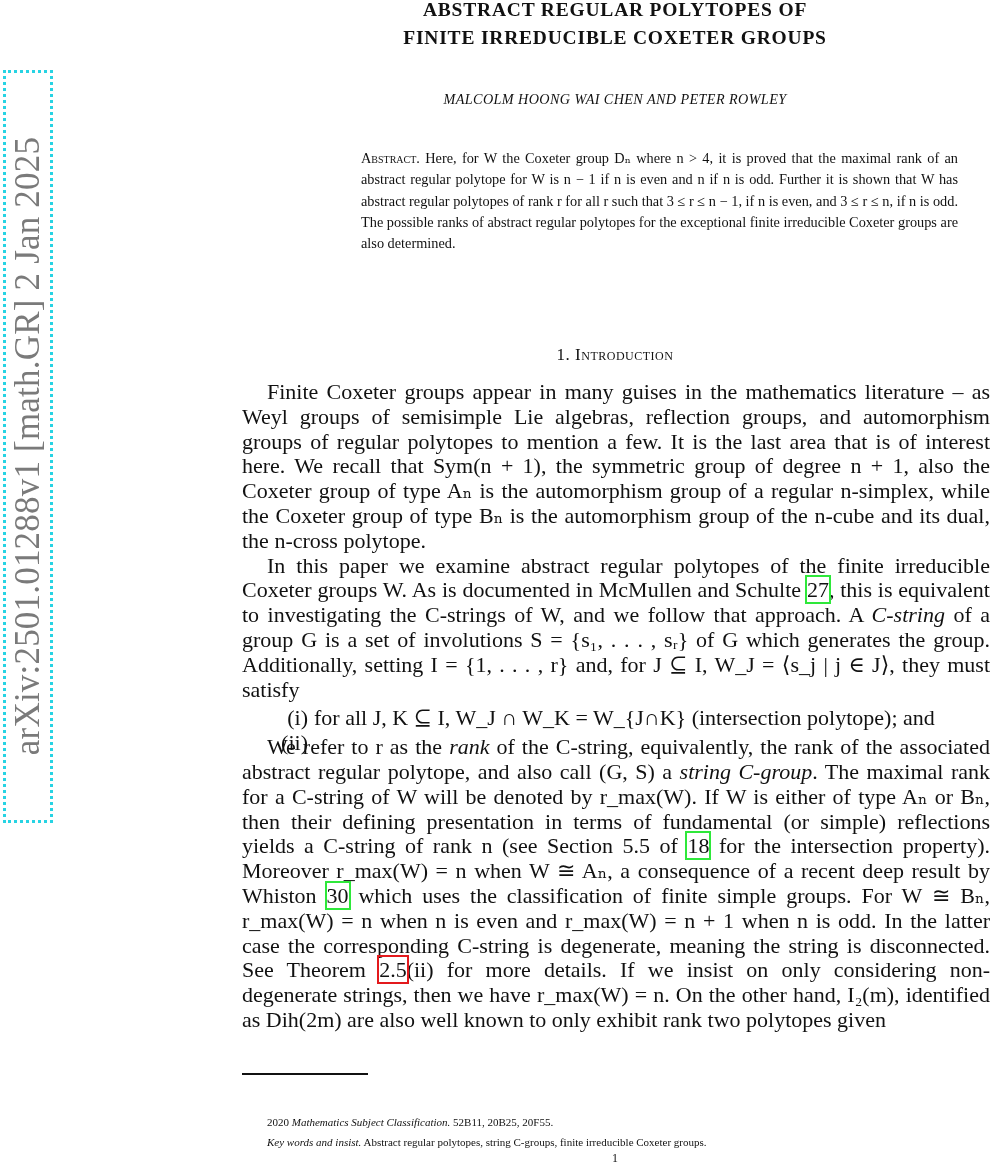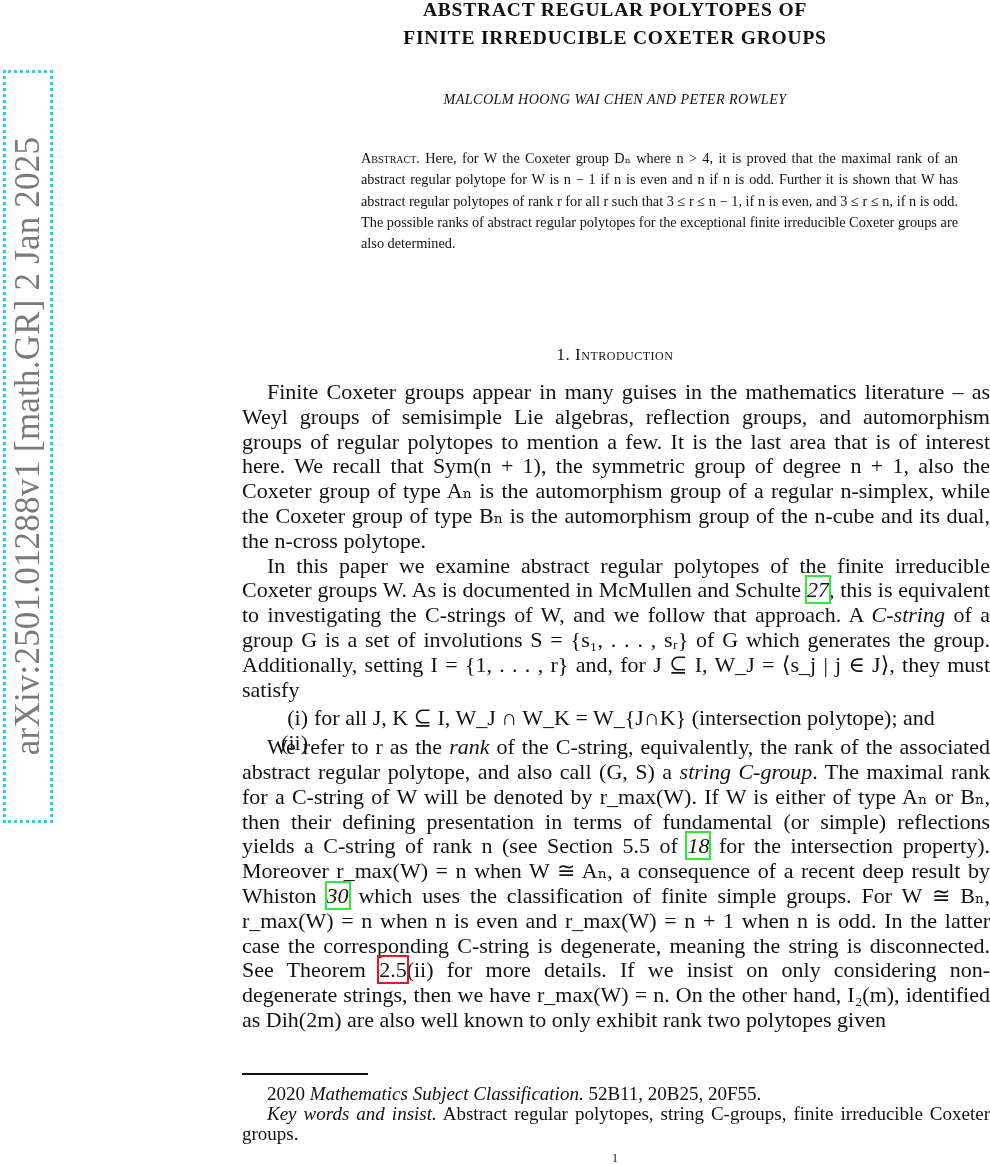--- a/index.html
+++ b/index.html
@@ -38,28 +38,28 @@
   }
   .body {
     position: absolute; left: 242px; width: 748px; top: 380px;
     font-size: 22px; line-height: 24.8px; text-align: justify;
   }
   .body p { margin: 0; text-indent: 25px; }
   .body ol { list-style: none; margin: 4px 0 4px 0; padding: 0; }
   .body ol li { padding-left: 72px; position: relative; text-indent: 0; }
   .body ol li .num { position: absolute; right: calc(100% - 66px); }
   i { }
-  .cite-green { outline: 2px solid #2ee83a; outline-offset: 0px; font-style: italic; }
+  .cite-green { outline: 2px solid #2ee83a; outline-offset: 0px; }
   .cite-red { outline: 2px solid #e3191c; outline-offset: 0px; margin-top: 24px; }
   .footnote-rule {
     position: absolute; left: 242px; top: 1073px; width: 126px; height: 2px; background: #111;
   }
   .footnotes {
-    position: absolute; left: 242px; width: 748px; top: 1084px;
-    font-size: 19px; line-height: 20px; text-align: justify;
+    position: absolute; left: 242px; width: 748px; top: 1112px;
+    font-size: 11px; line-height: 20px; text-align: justify;
   }
   .footnotes p { margin: 0; text-indent: 25px; }
   .page-num {
     position: absolute; left: 240px; width: 750px; top: 1151px;
     text-align: center; font-size: 12px;
   }
 </style>
 </head>
 <body>
 

